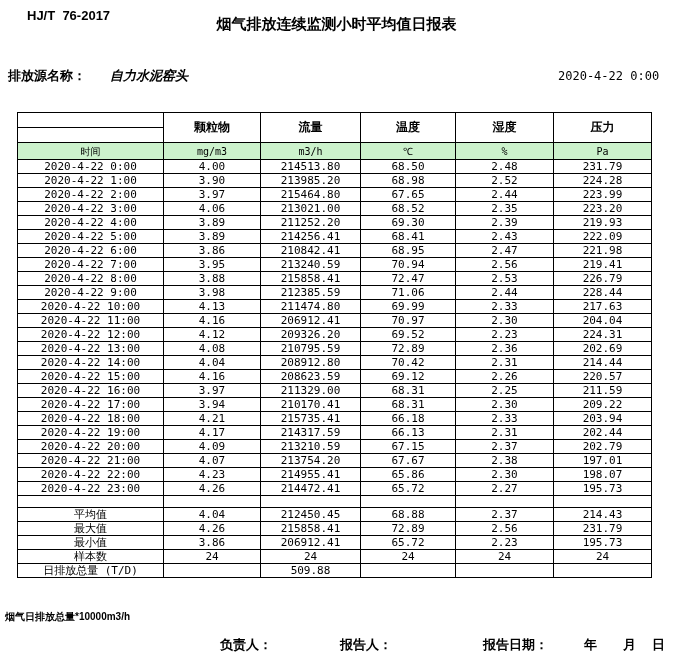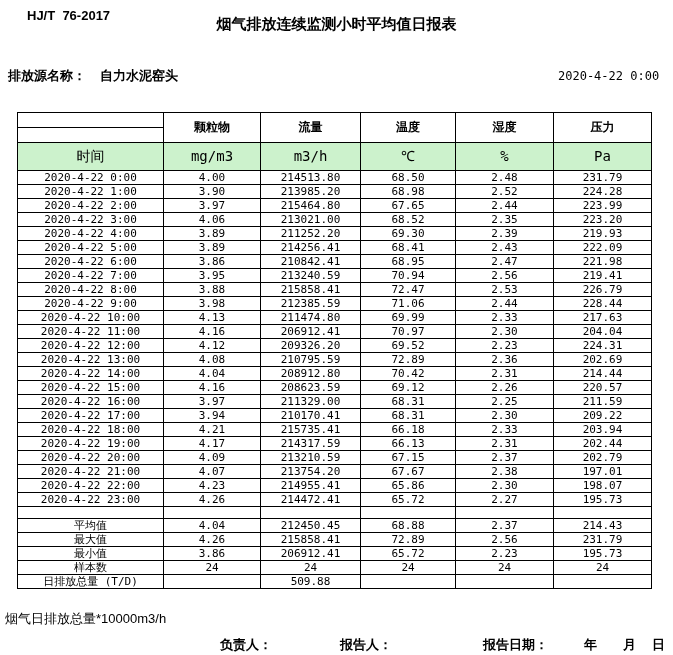--- a/index.html
+++ b/index.html
@@ -12,21 +12,21 @@
   }
   .std-no {
     position:absolute; top:8px; left:14px;
     font-weight:bold; font-size:13px; white-space:pre;padding-left:13px;
   }
   .title {
     position:absolute; top:15px; left:0; width:100%;
     text-align:center; font-weight:bold; font-size:15px;
   }
   .source-line { position:absolute; top:67px; left:8px; font-size:13px; font-weight:bold; }
-  .source-name { margin-left:14px; }
+  .source-name { margin-left:24px;font-style:italic; }
   .header-datetime {
     position:absolute; top:69px; left:558px;
     font-size:12px; font-family:"DejaVu Sans Mono", monospace;
   }
   table.report {
     position:absolute; top:112px; left:17px; width:634px;
     border-collapse:collapse; table-layout:fixed;
   }
   table.report td, table.report th {
     border:1px solid #000;
@@ -37,30 +37,30 @@
     height:13.7px;
     font-family:"DejaVu Sans Mono", "Liberation Sans", monospace;
     overflow:hidden; white-space:nowrap;
   }
   table.report thead th.col-head {
     font-size:12px; font-weight:bold; height:15px;
     font-family:"Liberation Sans", sans-serif;
   }
   table.report thead td.h-empty { height:15px; }
   table.report tr.units-row td {
-    background:#ccf2cc; height:28px; font-size:14px;margin-top:37px;
+    background:#ccf2cc; height:17px; font-size:10px;margin-top:37px;
   }
   table.report tr.blank-row td { height:12px; }
   td.time-cell, td.label-cell {
     font-family:"DejaVu Sans Mono", "Liberation Sans", monospace;
   }
   td.label-cell { font-size:12px; }
   .footer-note {
     position:absolute; top:610px; left:5px;
-    font-size:13px; font-weight:normal;
+    font-size:10px; font-weight:bold;
   }
   .footer-line { position:absolute; top:636px; left:0; width:100%; height:18px; }
   .footer-line span { position:absolute; font-size:13px; font-weight:bold; white-space:pre; }
   .f-unit { left:5px; }
   .f-resp { left:220px; }
   .f-reporter { left:340px; }
   .f-date { left:483px;text-align:center; }
   .f-year { left:584px; }
   .f-month { left:623px; }
   .f-day { left:652px; }

